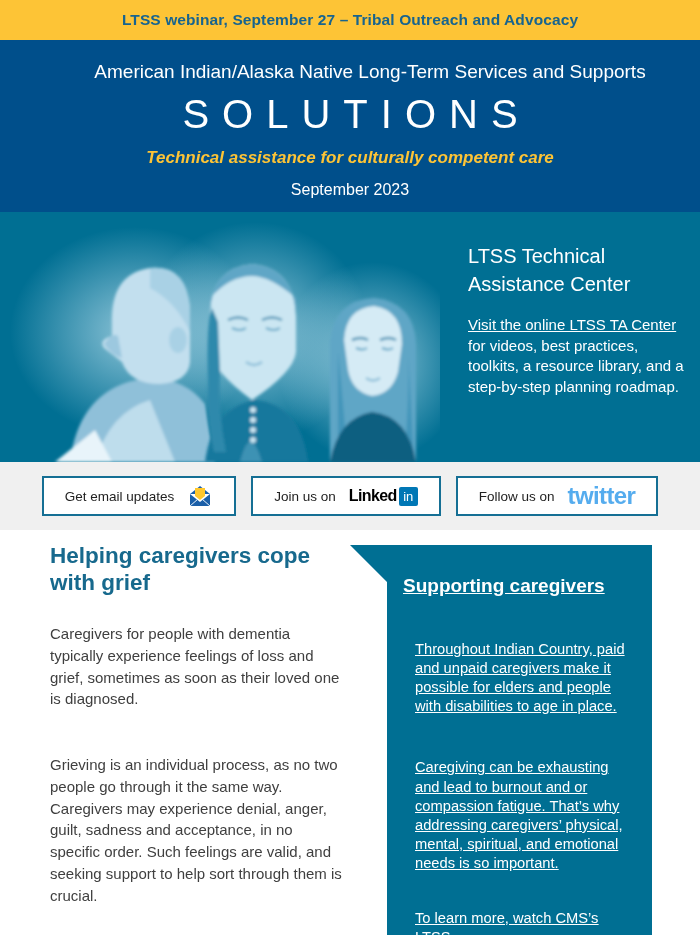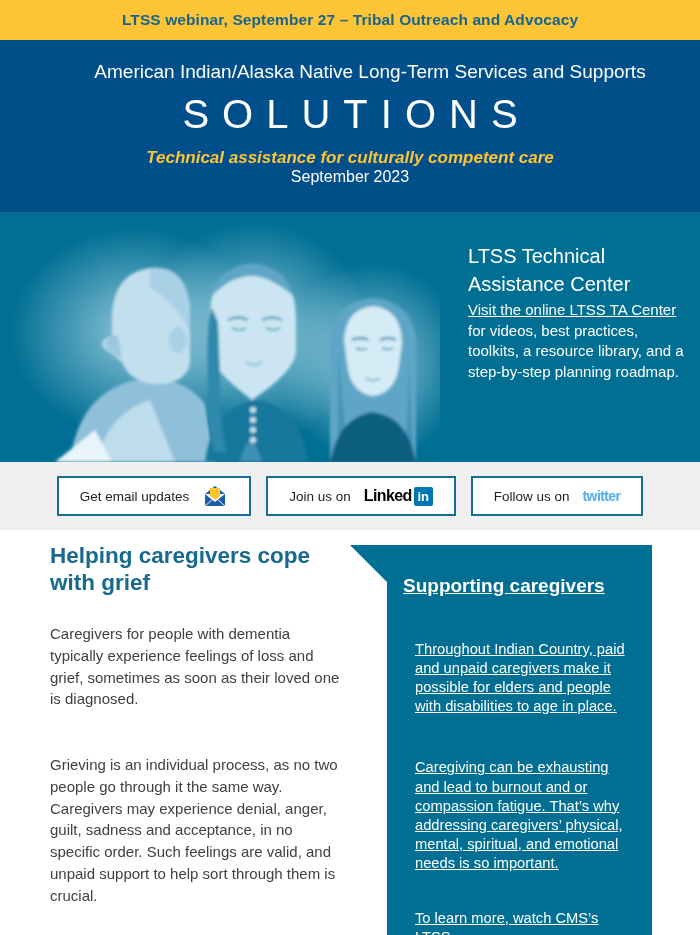--- a/index.html
+++ b/index.html
@@ -11,41 +11,41 @@
   
   .banner{
     height:40px;background:#FDC436;display:flex;align-items:center;justify-content:center;
   }
   .banner-text{color:#17648F;font-size:15.5px;font-weight:bold;letter-spacing:.1px;}
   
   .masthead{height:172px;background:#004F8B;color:#fff;text-align:center;}
   .masthead-supertitle{padding-top:21px;font-size:19px;padding-left:40px;}
   .masthead-title{margin-top:9px;font-size:40px;font-weight:400;letter-spacing:13px;text-indent:13px;}
   .masthead-tagline{margin-top:11px;font-size:17px;font-weight:bold;font-style:italic;color:#FDC436;}
-  .masthead-date{font-size:16px;}
+  .masthead-date{margin-top:13px;font-size:16px;}
   
   .hero{height:250px;background:#006F93;display:flex;gap:16px;}
   .hero-photo{width:440px;height:250px;flex:none;display:block;}
   .hero-text{width:218px;padding:30px 0 0 12px;color:#fff;}
   .hero-heading{font-size:20px;line-height:1.4;font-weight:400;margin:0;}
-  .hero-body{margin-top:2px;font-size:15px;line-height:1.38;}
+  .hero-body{margin-top:17px;font-size:15px;line-height:1.38;}
   .hero-link{color:#fff;text-decoration:underline;cursor:pointer;}
   
   .social-bar{height:68px;background:#F0F0F0;display:flex;align-items:center;justify-content:center;gap:15px;}
   .social-btn{
     background:#fff;border:2px solid #156F94;height:40px;box-sizing:border-box;
     display:flex;align-items:center;gap:13px;padding:0 21px;cursor:pointer;
   }
   .social-btn-label{font-size:13.5px;color:#222;}
   .li-word{font-weight:bold;font-size:16px;color:#000;letter-spacing:-.6px;margin-top:14px;}
   .li-badge{
-    background:#0077B5;color:#fff;font-weight:bold;font-size:13px;width:19px;height:19px;
+    background:#0077B5;color:#fff;font-weight:normal;font-size:13px;width:19px;height:19px;
     display:inline-flex;align-items:center;justify-content:center;border-radius:2px;margin-left:2px;
   }
-  .tw-word{font-weight:bold;font-size:14px;color:#55ACEE;letter-spacing:-.6px;}
+  .tw-word{font-weight:bold;font-size:24px;color:#55ACEE;letter-spacing:-.6px;}
   
   main{position:relative;height:405px;background:#fff;}
   .article{position:absolute;left:50px;top:13px;width:292px;}
   .article-heading{margin:0;color:#17698D;font-size:22.5px;line-height:1.18;font-weight:bold;}
   .article p{margin:27px 0 0;color:#3F3F3F;font-size:15px;line-height:1.45;}
   .article p.second{margin-top:44px;}
   .sidebar{
     position:absolute;left:350px;top:15px;width:302px;height:390px;background:#006F93;color:#fff;
     clip-path:polygon(0 0,100% 0,100% 100%,12.25% 100%,12.25% 9.5%);
   }
@@ -150,21 +150,21 @@
   <div class="social-btn">
     <span class="social-btn-label">Follow us on</span>
     <span class="tw-word">twitter</span>
   </div>
 </div>
 
 <main>
   <article class="article">
     <h2 class="article-heading">Helping caregivers cope with grief</h2>
     <p>Caregivers for people with dementia typically experience feelings of loss and grief, sometimes as soon as their loved one is diagnosed.</p>
-    <p class="second">Grieving is an individual process, as no two people go through it the same way. Caregivers may experience denial, anger, guilt, sadness and acceptance, in no specific order. Such feelings are valid, and unpaid support to help sort through them is crucial.</p>
+    <p class="second">Grieving is an individual process, as no two people go through it the same way. Caregivers may experience denial, anger, guilt, sadness and acceptance, in no specific order. Such feelings are valid, and seeking support to help sort through them is crucial.</p>
   </article>
 
   <aside class="sidebar">
     <div class="sidebar-inner">
       <h3 class="sidebar-heading">Supporting caregivers</h3>
       <p class="sp1">Throughout Indian Country, paid and unpaid caregivers make it possible for elders and people with disabilities to age in place.</p>
       <p class="sp2">Caregiving can be exhausting and lead to burnout and or compassion fatigue. That’s why addressing caregivers’ physical, mental, spiritual, and emotional needs is so important.</p>
       <p class="sp3"><span class="sidebar-link">To learn more, watch CMS’s LTSS</span></p>
     </div>
   </aside>

